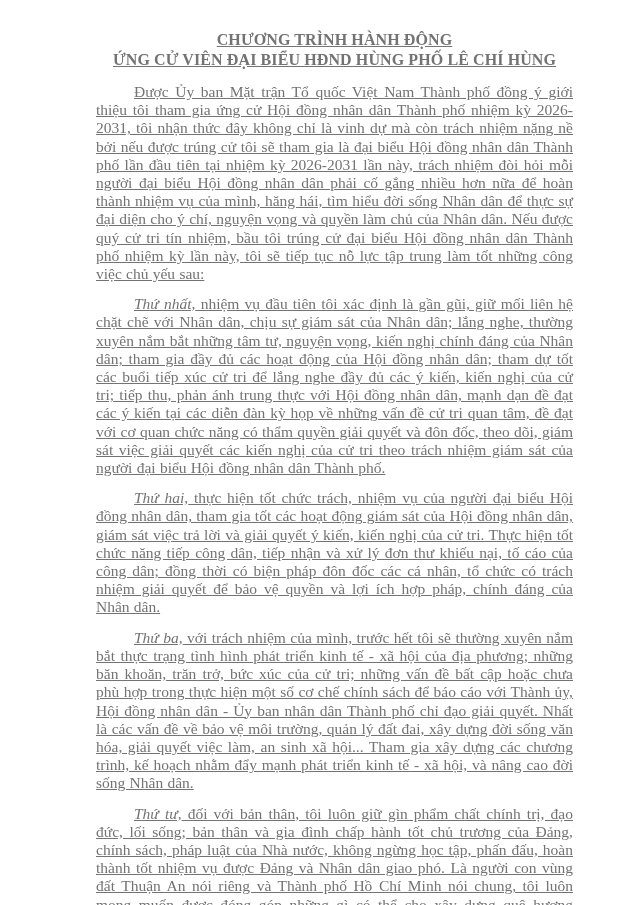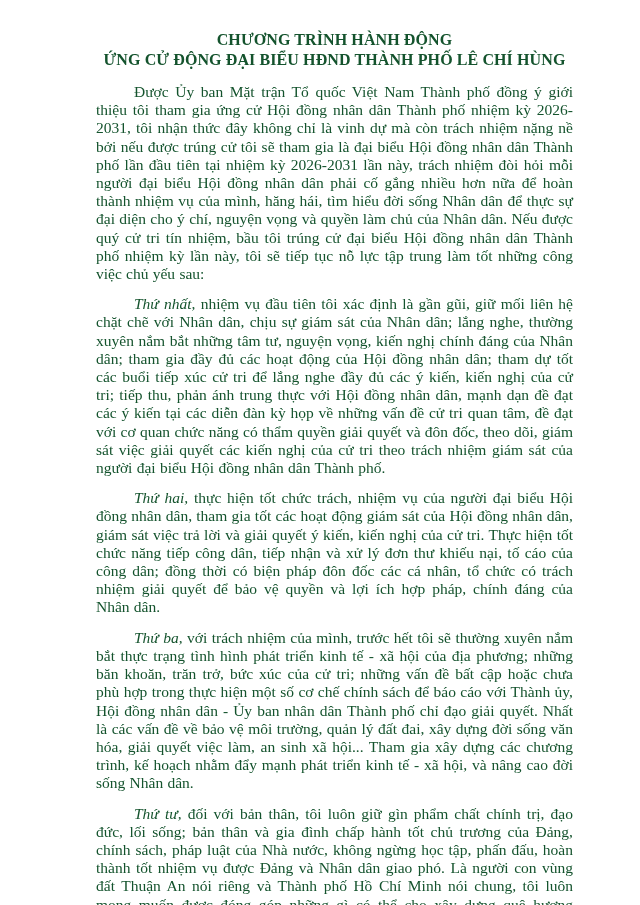--- a/index.html
+++ b/index.html
@@ -9,21 +9,22 @@
   }
   .page {
     position: relative;
     width: 640px;
     height: 905px;
     background: #ffffff;
     box-sizing: border-box;
     padding: 30px 55px 0 84px;
     overflow: hidden;
     font-family: "Liberation Serif", "DejaVu Serif", serif;
-    color: #14532d;
+    color: #737373;
+    text-decoration: underline;
   }
   .doc-title {
     margin: 0 0 13px 0;
     text-align: center;
     font-size: 16px;
     line-height: 20px;
     font-weight: bold;
     letter-spacing: 0.1px;
   }
   .doc-title .title-line {
@@ -45,21 +46,21 @@
     font-style: italic;
   }
 </style>
 </head>
 <body>
 
 <div class="page">
 
   <h1 class="doc-title">
     <span class="title-line">CHƯƠNG TRÌNH HÀNH ĐỘNG</span>
-    <span class="title-line">ỨNG CỬ ĐỘNG ĐẠI BIỂU HĐND THÀNH PHỐ LÊ CHÍ HÙNG</span>
+    <span class="title-line">ỨNG CỬ VIÊN ĐẠI BIỂU HĐND HÙNG PHỐ LÊ CHÍ HÙNG</span>
   </h1>
 
   <div class="doc-body">
 
     <p><span class="lead"></span><span>Được Ủy ban Mặt trận Tổ quốc Việt Nam Thành phố đồng ý giới thiệu tôi tham gia ứng cử Hội đồng nhân dân Thành phố nhiệm kỳ 2026-2031, tôi nhận thức đây không chỉ là vinh dự mà còn trách nhiệm nặng nề bởi nếu được trúng cử tôi sẽ tham gia là đại biểu Hội đồng nhân dân Thành phố lần đầu tiên tại nhiệm kỳ 2026-2031 lần này, trách nhiệm đòi hỏi mỗi người đại biểu Hội đồng nhân dân phải cố gắng nhiều hơn nữa để hoàn thành nhiệm vụ của mình, hăng hái, tìm hiểu đời sống Nhân dân để thực sự đại diện cho ý chí, nguyện vọng và quyền làm chủ của Nhân dân. Nếu được quý cử tri tín nhiệm, bầu tôi trúng cử đại biểu Hội đồng nhân dân Thành phố nhiệm kỳ lần này, tôi sẽ tiếp tục nỗ lực tập trung làm tốt những công việc chủ yếu sau:</span></p>
 
     <p><span class="lead">Thứ nhất,</span><span> nhiệm vụ đầu tiên tôi xác định là gần gũi, giữ mối liên hệ chặt chẽ với Nhân dân, chịu sự giám sát của Nhân dân; lắng nghe, thường xuyên nắm bắt những tâm tư, nguyện vọng, kiến nghị chính đáng của Nhân dân; tham gia đầy đủ các hoạt động của Hội đồng nhân dân; tham dự tốt các buổi tiếp xúc cử tri để lắng nghe đầy đủ các ý kiến, kiến nghị của cử tri; tiếp thu, phản ánh trung thực với Hội đồng nhân dân, mạnh dạn đề đạt các ý kiến tại các diễn đàn kỳ họp về những vấn đề cử tri quan tâm, đề đạt với cơ quan chức năng có thẩm quyền giải quyết và đôn đốc, theo dõi, giám sát việc giải quyết các kiến nghị của cử tri theo trách nhiệm giám sát của người đại biểu Hội đồng nhân dân Thành phố.</span></p>
 
     <p><span class="lead">Thứ hai,</span><span> thực hiện tốt chức trách, nhiệm vụ của người đại biểu Hội đồng nhân dân, tham gia tốt các hoạt động giám sát của Hội đồng nhân dân, giám sát việc trả lời và giải quyết ý kiến, kiến nghị của cử tri. Thực hiện tốt chức năng tiếp công dân, tiếp nhận và xử lý đơn thư khiếu nại, tố cáo của công dân; đồng thời có biện pháp đôn đốc các cá nhân, tổ chức có trách nhiệm giải quyết để bảo vệ quyền và lợi ích hợp pháp, chính đáng của Nhân dân.</span></p>
 

